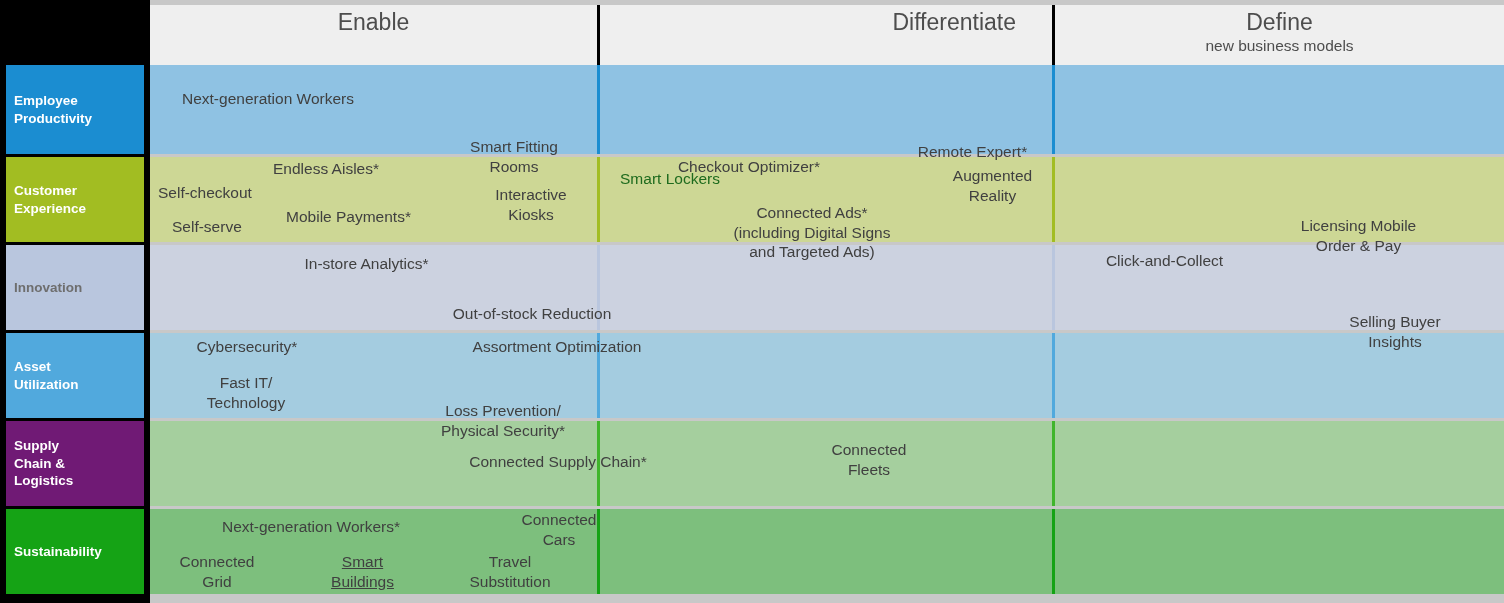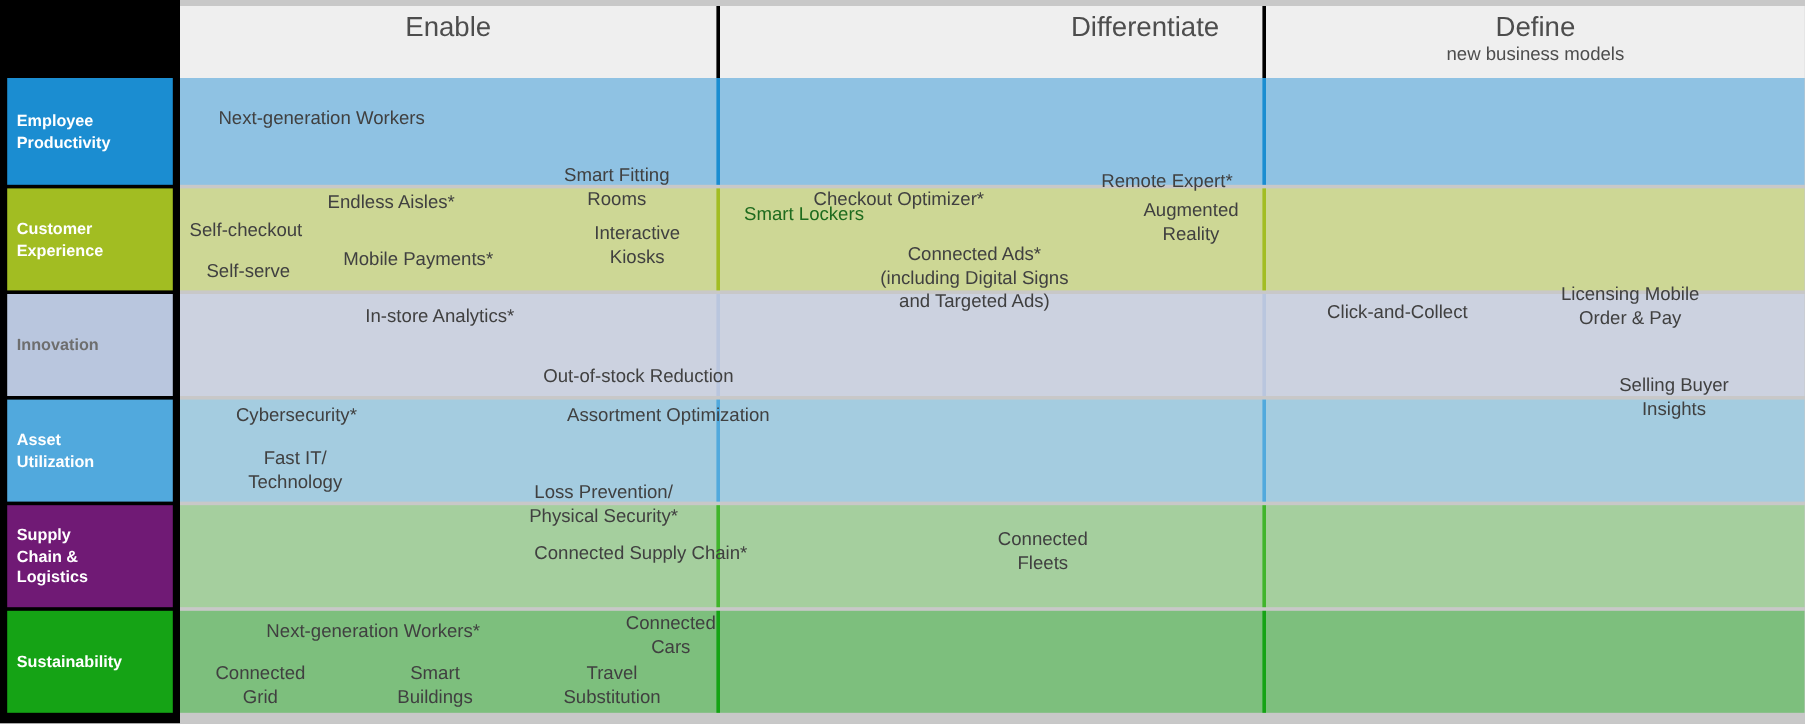--- a/index.html
+++ b/index.html
@@ -157,40 +157,40 @@
       <div class="lbl" style="left: 261px; top: 207px; width: 175px;">Mobile Payments*</div>
       <div class="lbl left" style="left: 172px; top: 217px; width: 92px;">Self-serve</div>
       <div class="lbl" style="left: 466px; top: 185px; width: 130px;">Interactive
 Kiosks</div>
       <div class="lbl left green" style="left: 608px; top: 169px; width: 124px; text-align: center;">Smart Lockers</div>
       <div class="lbl" style="left: 930px; top: 166px; width: 125px;">Augmented
 Reality</div>
       <div class="lbl" style="left: 697px; top: 203px; width: 230px;">Connected Ads*
 (including Digital Signs
 and Targeted Ads)</div>
-      <div class="lbl" style="left: 1281px; top: 236px; width: 155px;">Licensing Mobile
+      <div class="lbl" style="left: 1281px; top: 216px; width: 155px;">Licensing Mobile
 Order &amp; Pay</div>
       <div class="lbl" style="left: 284px; top: 254px; width: 165px;">In-store Analytics*</div>
       <div class="lbl" style="left: 434px; top: 304px; width: 196px;">Out-of-stock Reduction</div>
       <div class="lbl" style="left: 1087px; top: 251px; width: 155px;">Click-and-Collect</div>
       <div class="lbl" style="left: 1330px; top: 312px; width: 130px;">Selling Buyer
 Insights</div>
       <div class="lbl" style="left: 182px; top: 337px; width: 130px;">Cybersecurity*</div>
       <div class="lbl" style="left: 192px; top: 373px; width: 108px;">Fast IT/
 Technology</div>
       <div class="lbl" style="left: 457px; top: 337px; width: 200px;">Assortment  Optimization</div>
       <div class="lbl" style="left: 428px; top: 401px; width: 150px;">Loss Prevention/
 Physical Security*</div>
-      <div class="lbl" style="left: 428px; top: 452px; width: 212px;">Connected Supply Chain*</div>
+      <div class="lbl" style="left: 452px; top: 452px; width: 212px;">Connected Supply Chain*</div>
       <div class="lbl" style="left: 810px; top: 440px; width: 118px;">Connected
 Fleets</div>
       <div class="lbl" style="left: 203px; top: 517px; width: 216px;">Next-generation Workers*</div>
       <div class="lbl" style="left: 505px; top: 510px; width: 108px;">Connected
 Cars</div>
       <div class="lbl" style="left: 167px; top: 552px; width: 100px;">Connected
 Grid</div>
-      <div class="lbl" style="left: 315px; top: 552px; width: 95px;">Smart
+      <div class="lbl" style="left: 315px; top: 552px; width: 95px; text-decoration: underline;">Smart
 Buildings</div>
       <div class="lbl" style="left: 451px; top: 552px; width: 118px;">Travel
 Substitution</div>
     </div>
 
 </div>
 
 </body></html>

